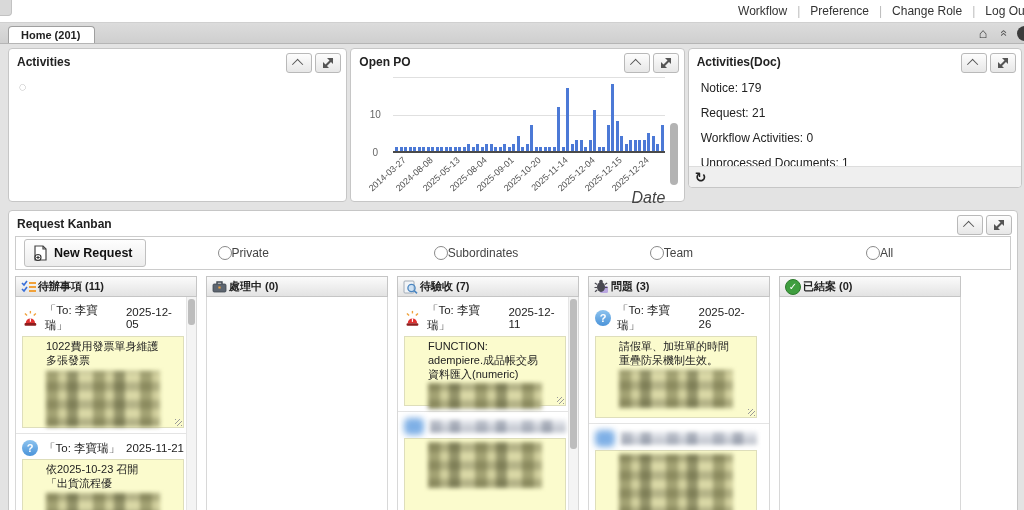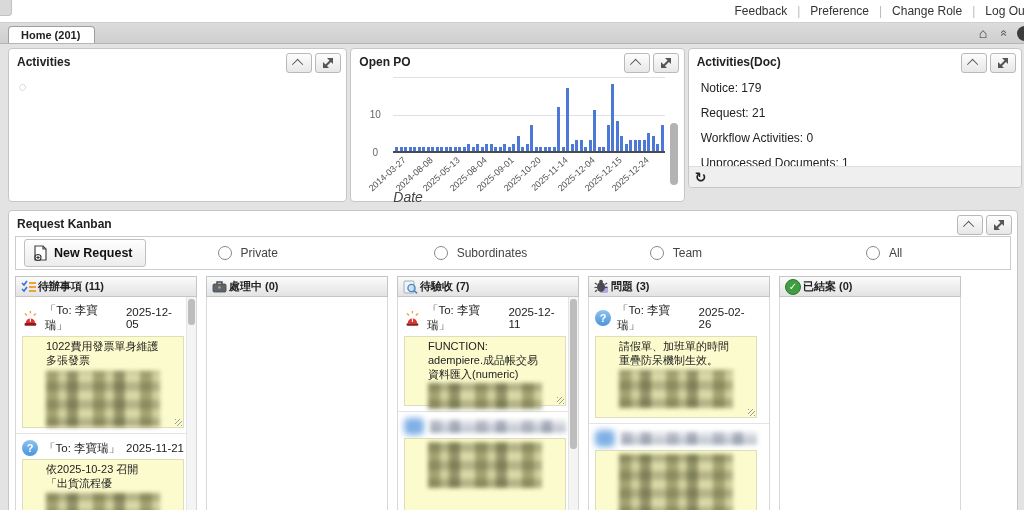--- a/index.html
+++ b/index.html
@@ -61,32 +61,32 @@
   .gl.top{top:0;} .gl.mid{top:50%;}
   .axis{position:absolute;left:0;right:0;bottom:0;height:2px;background:#4a4a4a;}
   .bars{position:absolute;left:2px;right:0;top:0;bottom:2px;display:flex;align-items:flex-end;gap:1.5px;}
   .bar{width:3px;flex:none;}
   .ylab{position:absolute;width:24px;text-align:center;font-size:10px;color:#666;}
   .ylab.y10{left:-30px;top:50%;transform:translateY(-55%);}
   .ylab.y0{left:-30px;bottom:-5px;}
   .xticks{position:relative;height:44px;margin-left:42px;width:272px;}
   .xtick{position:absolute;top:2px;width:74px;text-align:right;font-size:9px;color:#555;
     transform:rotate(-42deg);transform-origin:100% 0;white-space:nowrap;}
-  .xaxis-label{margin-left:42px;width:272px;text-align:left;font-size:14px;font-style:italic;color:#444;margin-top:-8px;}
+  .xaxis-label{margin-left:42px;width:272px;text-align:right;font-size:16px;font-style:italic;color:#444;margin-top:-8px;}
   .chart-scroll{position:absolute;right:6px;top:74px;width:8px;height:70px;}
   .chart-thumb{width:8px;height:62px;border-radius:4px;background:#b3b3b3;}
   
   .kanban{margin-top:8px;width:1010px;height:400px;border-radius:4px 4px 0 0;}
   .kb-toolbar{margin:3px 6px 0 6px;border:1px solid #ccc;background:#fff;height:32px;
     display:flex;align-items:center;}
   .newreq{margin-left:8px;display:flex;align-items:center;gap:6px;height:26px;padding:0 12px 0 8px;
     background:linear-gradient(#fefefe,#ececec);border:1px solid #c0c0c0;border-radius:3px;
     font-size:12.5px;font-weight:bold;color:#111;cursor:pointer;}
   .filters{flex:1;display:flex;}
-  .filter{flex:1;display:flex;align-items:center;gap:9px;padding-left:72px;font-size:12px;color:#444;cursor:pointer;}
+  .filter{flex:1;display:flex;align-items:center;gap:0;padding-left:72px;font-size:12px;color:#444;cursor:pointer;}
   .radio{width:12px;height:12px;border:1.4px solid #8a8a8a;border-radius:50%;background:#fff;flex:none;}
   
   .board{display:flex;gap:9px;margin:6px 0 0 6px;height:242px;overflow:hidden;}
   .kcol{width:182px;flex:none;display:flex;flex-direction:column;}
   .kcol-head{height:21px;background:linear-gradient(#fbfbfb,#e3e3e3);border:1px solid #c5c5c5;
     display:flex;align-items:center;gap:2px;padding:0 5px;font-size:11px;font-weight:bold;color:#222;box-sizing:border-box;}
   .kcol-body{flex:1;background:#fff;border:1px solid #d8d8d8;border-top:none;position:relative;overflow:hidden;}
   .vscroll{position:absolute;top:0;right:0;bottom:0;width:9px;background:#f4f4f4;border-left:1px solid #e5e5e5;}
   .vthumb{position:absolute;left:1px;width:7px;border-radius:3px;background:#bdbdbd;}
   .card{padding:4px 12px 5px 6px;border-bottom:1px solid #e4e4e4;}
@@ -111,21 +111,21 @@
   .qicon{width:16px;height:16px;border-radius:50%;background:linear-gradient(#8ec4ef,#4a93d9);
     color:#fff;font-size:11px;font-weight:bold;display:flex;align-items:center;justify-content:center;flex:none;}
   .cicon{width:14px;height:14px;border-radius:50%;background:#3f9e3f;border:1px solid #2d7a2d;
     color:#fff;font-size:10px;font-weight:bold;display:flex;align-items:center;justify-content:center;flex:none;}
   svg{display:block;}
 </style>
 </head>
 <body>
 
 <div class="toplinks">
-  <span class="lnk">Feedback</span>
+  <span class="lnk">Workflow</span>
   <span class="sep">|</span>
   <span class="lnk">Preference</span>
   <span class="sep">|</span>
   <span class="lnk">Change Role</span>
   <span class="sep">|</span>
   <span class="lnk">Log Out</span>
 </div>
 <div class="corner-chip"></div>
 
 <div class="tabbar">

